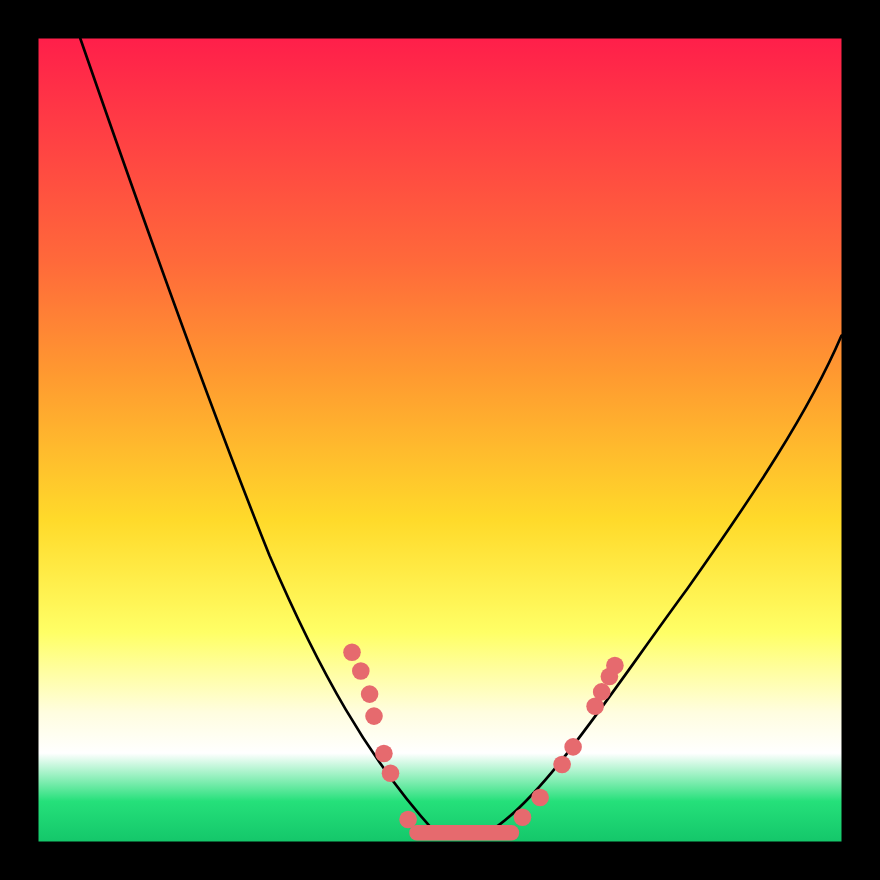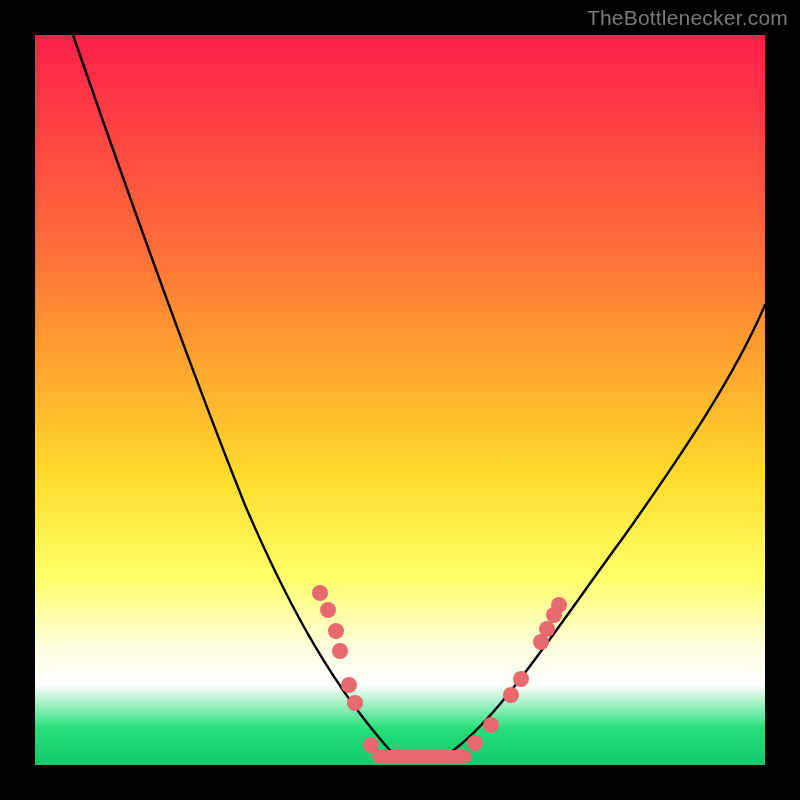--- a/index.html
+++ b/index.html
@@ -72,21 +72,20 @@
     stroke: #e66a6e;
     stroke-width: 14;
     stroke-linecap: round;
   }
 </style>
 </head>
 <body>
 
 <div class="frame">
 
-  <div class="watermark">TheBottleneсker.com</div>
 
   <div class="plot-area">
     <svg class="curve" viewBox="0 0 730 730">
 
       <path class="curve-path" d="M 38 0
                C 90 150, 150 320, 210 470
                C 255 575, 300 655, 360 721"></path>
 
       <path class="curve-path" d="M 410 721
                C 460 690, 520 595, 590 500

